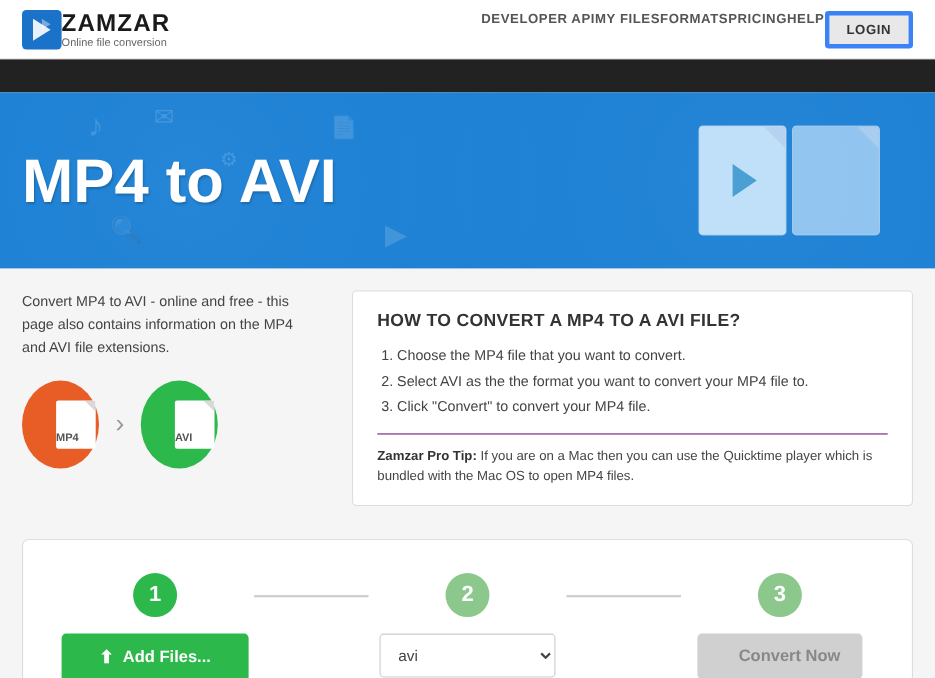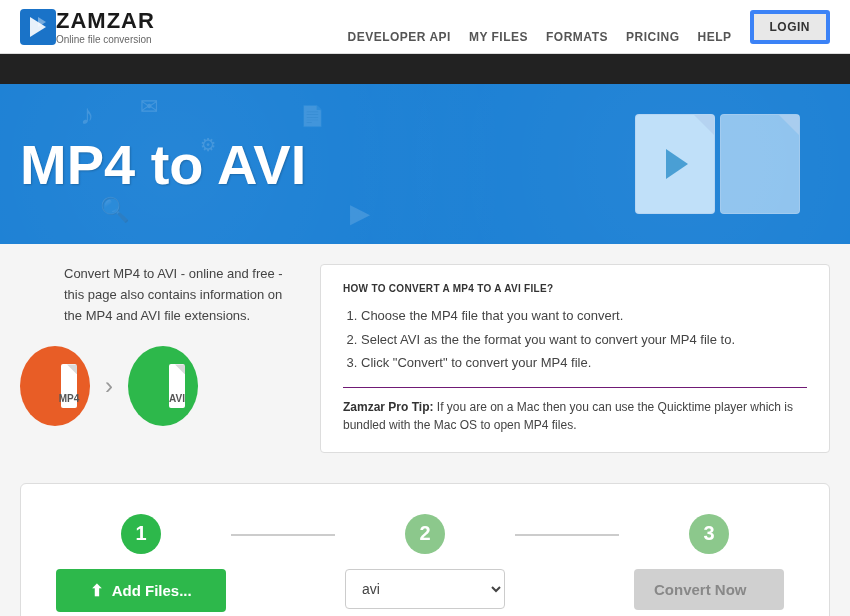--- a/index.html
+++ b/index.html
@@ -37,22 +37,21 @@
       font-weight: bold;
       color: #1a1a1a;
       letter-spacing: 1px;
     }
     .logo-sub {
       font-size: 10px;
       color: #666;
     }
     .nav-right {
       display: flex;
-      align-items: flex-end;
-      gap: 18px;
+      align-items: flex-start;
     }
     .nav-link {
       font-size: 12px;
       color: #555;
       text-decoration: none;
       cursor: pointer;
       font-weight: bold;
       letter-spacing: 0.5px;
     }
     .nav-btn {
@@ -107,21 +106,20 @@
 
     
     .left-panel {
       flex: 0 0 270px;
     }
     .description {
       font-size: 13px;
       color: #444;
       line-height: 1.6;
       margin-bottom: 20px;
-      margin-left: 44px;
     }
 
     
     .format-icons {
       display: flex;
       align-items: center;
       gap: 10px;
       margin-top: 15px;
     }
     .format-icon {
@@ -139,28 +137,27 @@
     .format-icon.avi-icon {
       background: #2db84b;
     }
     .format-icon-inner {
       display: flex;
       flex-direction: column;
       align-items: center;
       justify-content: center;
     }
     .format-file-shape {
-      width: 16px;
+      width: 36px;
       height: 44px;
       background: #fff;
       border-radius: 2px;
       position: relative;
       display: flex;
       align-items: flex-end;
-      justify-content: center;
       padding-bottom: 4px;
       margin-left: 28px;
     }
     .format-file-shape::before {
       content: '';
       position: absolute;
       top: 0;
       right: 0;
       width: 10px;
       height: 10px;
@@ -183,21 +180,21 @@
     .right-panel {
       flex: 1;
     }
     .howto-box {
       background: #fff;
       border: 1px solid #ddd;
       border-radius: 4px;
       padding: 18px 22px;
     }
     .howto-title {
-      font-size: 10px;
+      font-size: 16px;
       font-weight: bold;
       color: #333;
       margin-bottom: 12px;
       letter-spacing: 0.3px;
     }
     .howto-steps {
       padding-left: 18px;
       margin-bottom: 14px;
     }
     .howto-steps li {
@@ -298,21 +295,21 @@
     .convert-btn {
       background: #d0d0d0;
       color: #888;
       border: none;
       border-radius: 4px;
       padding: 12px 20px;
       font-size: 15px;
       font-weight: bold;
       cursor: not-allowed;
       width: 150px;
-      text-align: left;
+      text-align: right;
     }
   </style>
 </head>
 <body>
 
 <div class="header">
   <div class="logo-area">
     <div class="logo-icon">
       <svg width="28" height="28" viewBox="0 0 28 28">
         <polygon points="6,4 22,14 6,24" fill="white" opacity="0.9"></polygon>

